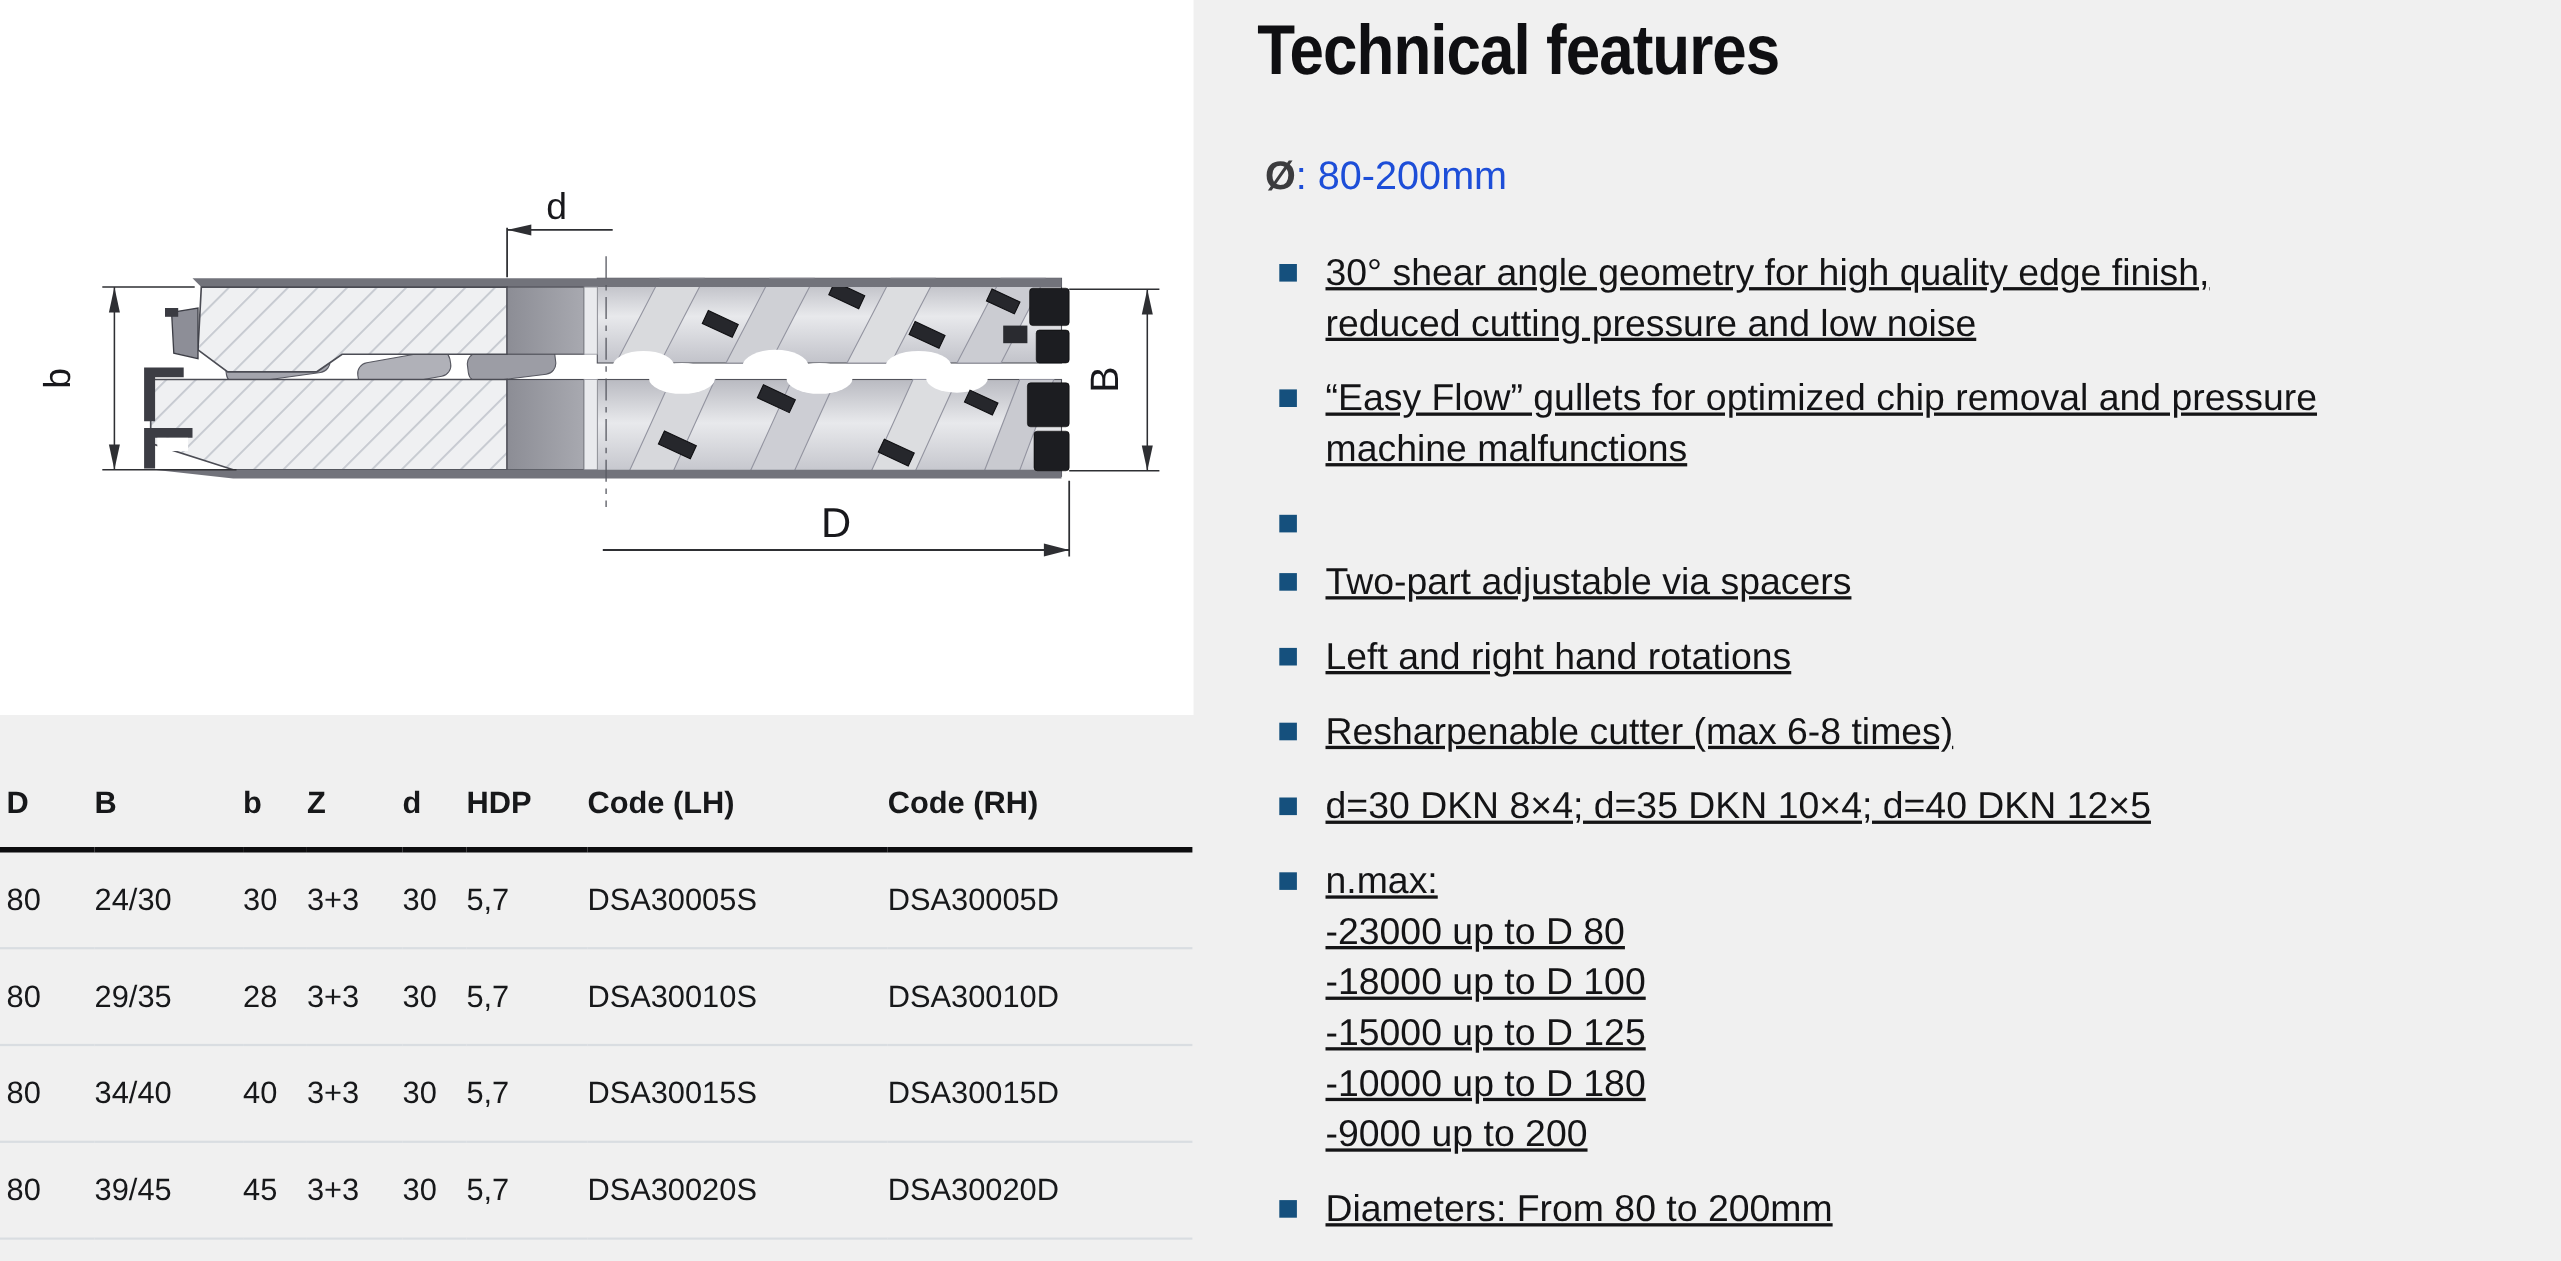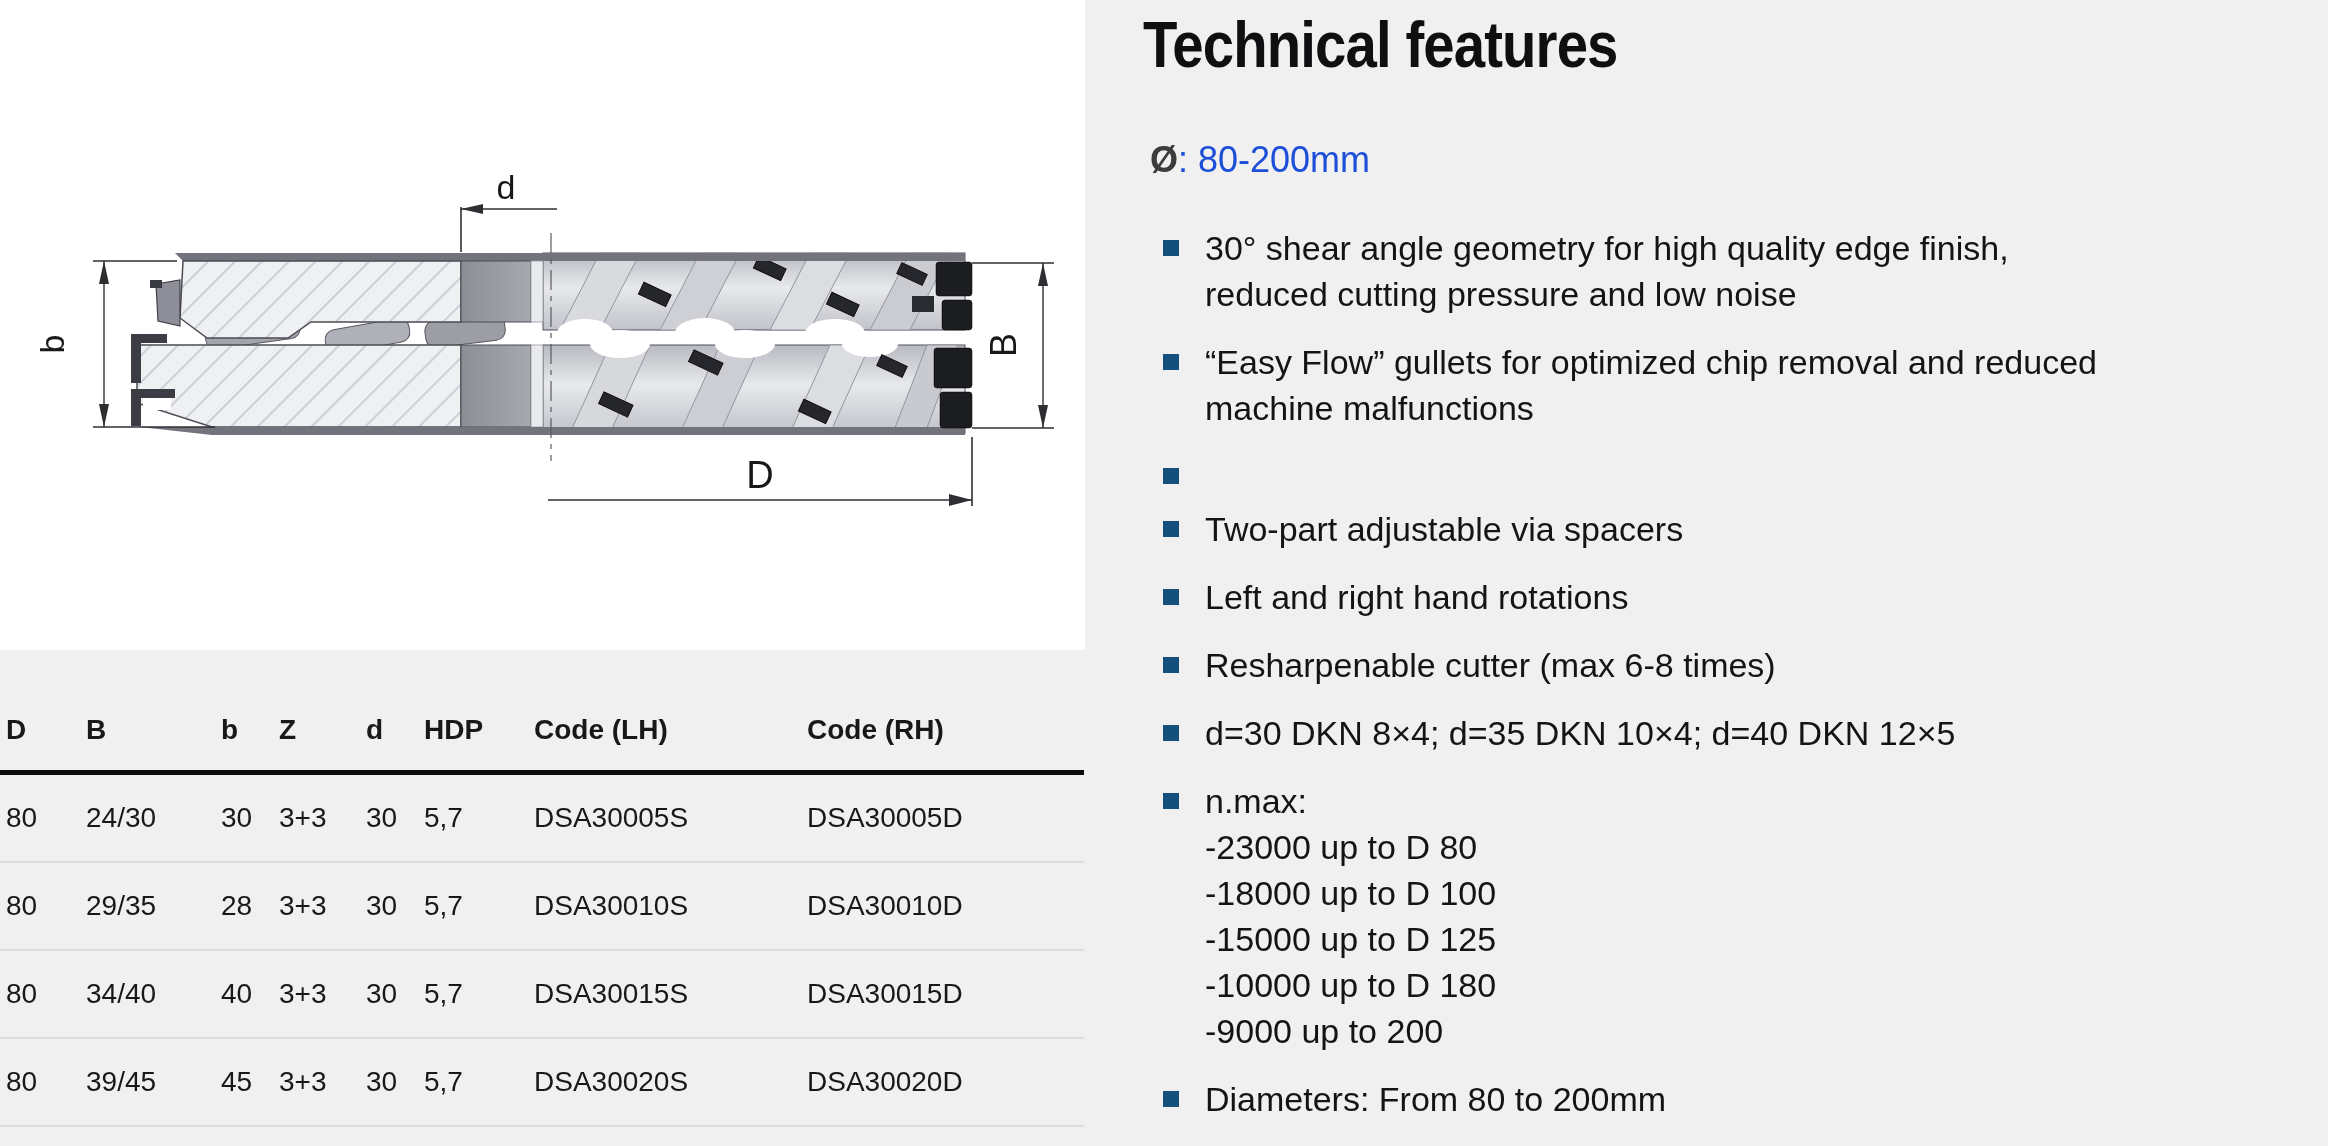--- a/index.html
+++ b/index.html
@@ -31,21 +31,21 @@
     font-size:64px;font-weight:bold;color:#0f0f12;letter-spacing:-1px;
     transform:scaleX(0.88);transform-origin:left top;white-space:nowrap;
   }
   .diameter-line{
     position:absolute;left:1150px;top:136px;font-size:36px;line-height:48px;
   }
   .diameter-line .dia-sym{font-weight:bold;color:#3c3c3e;}
   .diameter-line .dia-val{color:#1d4ed8;}
   .features-list{
     position:absolute;left:1163px;top:225px;width:1110px;
-    margin:0;padding:0;list-style:none;
+    margin:0;padding:0;list-style:none;text-decoration:underline;
   }
   .features-list li{
     display:flex;align-items:flex-start;
     font-size:34px;line-height:46px;color:#141416;
   }
   .features-list li:not(:last-child){margin-bottom:22px;}
   .features-list .sq{
     flex:0 0 auto;width:16px;height:16px;margin:15px 26px 0 0;
   }
   .features-list .txt{white-space:pre-line;}
@@ -254,21 +254,21 @@
 </div>
 
 <ul class="features-list">
     <li>
       <span class="sq" style="background: rgb(21, 80, 125);"></span>
       <span class="txt">30° shear angle geometry for high quality edge finish,
 reduced cutting pressure and low noise</span>
     </li>
     <li>
       <span class="sq" style="background: rgb(21, 80, 125);"></span>
-      <span class="txt">“Easy Flow” gullets for optimized chip removal and reduced
+      <span class="txt">“Easy Flow” gullets for optimized chip removal and pressure
 machine malfunctions</span>
     </li>
     <li>
       <span class="sq" style="background: rgb(21, 80, 125);"></span>
     </li>
     <li>
       <span class="sq" style="background: rgb(21, 80, 125);"></span>
       <span class="txt">Two-part adjustable via spacers</span>
     </li>
     <li>

